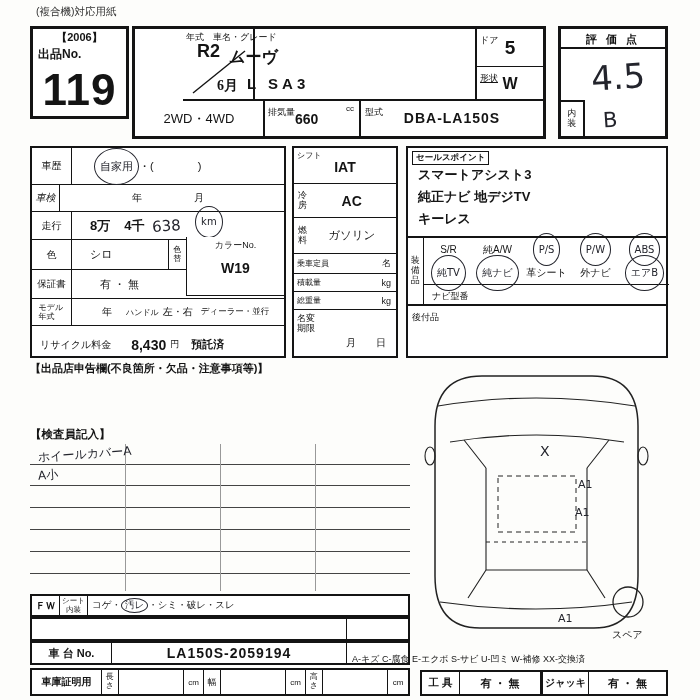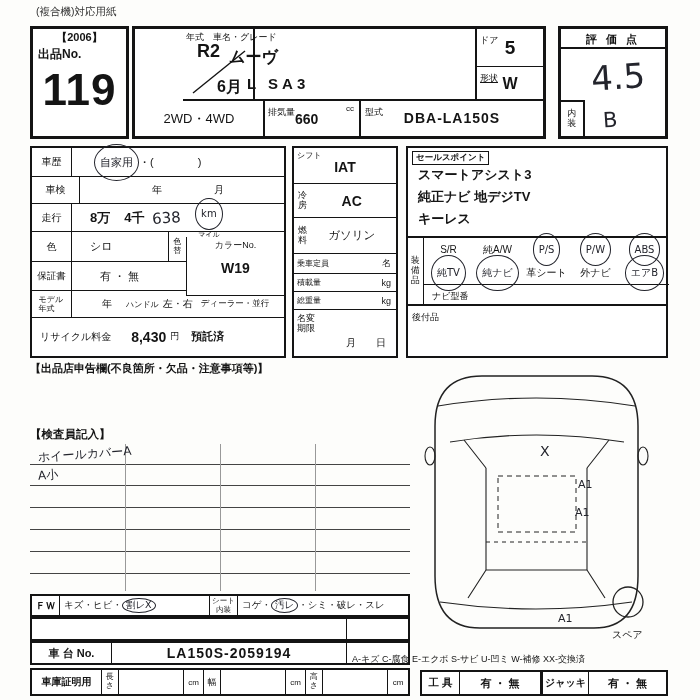--- a/index.html
+++ b/index.html
@@ -21,35 +21,35 @@
   .eq{width:49px;text-align:center;font-size:10px;flex:none;}
   svg text{font-family:"DejaVu Sans",sans-serif;}
 </style>
 </head>
 <body>
 
 <div class="sheet">
 
   <div class="abs" style="left:36px;top:5px;font-size:10.5px;color:#333;">(複合機)対応用紙</div>
 
-  <div class="bx" style="left:30px;top:26px;width:99px;height:113px;border-width:3px;">
+  <div class="bx" style="left:30px;top:26px;width:99px;height:93px;border-width:3px;">
     <div style="text-align:center;font-size:11px;font-weight:bold;margin-top:1px;">【2006】</div>
     <div class="abs b" style="left:5px;top:17px;font-size:12px;">出品No.</div>
     <div class="abs b" style="left:0;top:36px;width:100%;text-align:center;font-size:44px;letter-spacing:1px;">119</div>
   </div>
 
   <div class="bx" style="left:132px;top:26px;width:414px;height:113px;border-width:3px;">
 
     <div class="cell" style="left:0;top:0;width:72px;height:72px;border-right:2px solid #141414;border-bottom:2px solid #141414;margin-left:48px;">
       <div class="lbl" style="margin:2px 0 0 3px;">年式</div>
       <svg class="abs" style="left:0;top:0;" width="72" height="72">
         <line x1="10" y1="64" x2="62" y2="22" stroke="#141414" stroke-width="1.4"></line>
       </svg>
       <div class="abs b" style="left:14px;top:12px;font-size:18px;">R2</div>
-      <div class="abs b" style="left:34px;top:48px;font-size:16px;">6月</div>
+      <div class="abs b" style="left:34px;top:48px;font-size:14px;font-family:Liberation Serif, serif;">6月</div>
     </div>
 
     <div class="cell" style="left:72px;top:0;width:270px;height:72px;border-right:2px solid #141414;border-bottom:2px solid #141414;">
       <div class="lbl" style="margin:2px 0 0 6px;">車名・グレード</div>
       <div class="abs b" style="left:22px;top:18px;font-size:16px;">ムーヴ</div>
       <div class="abs b pre" style="left:40px;top:46px;font-size:15px;letter-spacing:4px;">L SA3</div>
     </div>
 
     <div class="cell" style="left:342px;top:0;width:66px;height:72px;border-bottom:2px solid #141414;">
       <div class="cell" style="left:0;top:0;width:100%;height:38px;border-bottom:1.6px solid #141414;">
@@ -78,28 +78,28 @@
     <div style="height:20px;border-bottom:2px solid #141414;text-align:center;font-size:11px;font-weight:bold;letter-spacing:3px;padding-top:3px;box-sizing:border-box;">評 価 点</div>
     <div class="abs pen tilt" style="left:30px;top:28px;font-size:34px;">4.5</div>
     <div class="cell" style="left:0;bottom:0;width:24px;height:36px;border-top:2px solid #141414;border-right:2px solid #141414;display:flex;align-items:center;justify-content:center;">
       <span class="vt lbl">内装</span>
     </div>
     <div class="abs pen tilt" style="left:42px;bottom:4px;font-size:21px;">B</div>
   </div>
 
   <div class="bx" style="left:30px;top:146px;width:256px;height:212px;">
 
-    <div class="row" style="height:29px;border-bottom:1.6px solid #141414;">
+    <div class="row" style="height:37px;border-bottom:1.6px solid #141414;">
       <div class="lc" style="width:40px;font-size:10px;">車歴</div>
       <span class="oval pen" style="margin-left:22px;font-size:11px;">自家用</span>
       <span class="pre" style="font-size:11px;">・(　　　　)</span>
     </div>
 
     <div class="row" style="height:27px;border-bottom:1.6px solid #141414;">
-      <div class="lc" style="width:48px;font-size:10px;">車検</div>
+      <div class="lc" style="width:28px;font-size:10px;font-style:italic;">車検</div>
       <span style="margin-left:72px;font-size:10px;">年</span>
       <span style="margin-left:52px;font-size:10px;">月</span>
     </div>
 
     <div class="row" style="height:28px;border-bottom:1.6px solid #141414;">
       <div class="lc" style="width:40px;font-size:10px;">走行</div>
       <span class="b" style="margin-left:18px;font-size:13px;">8万</span>
       <span class="b" style="margin-left:14px;font-size:13px;">4千</span>
       <span class="pen tilt" style="margin-left:8px;font-size:15px;">638</span>
       <span style="margin-left:14px;display:inline-flex;flex-direction:column;align-items:center;line-height:1;">
@@ -249,24 +249,20 @@
     </g>
     <text x="130" y="94" font-size="14" fill="#23242c">X</text>
     <text x="168" y="126" font-size="11" fill="#23242c">A1</text>
     <text x="165" y="154" font-size="11" fill="#23242c">A1</text>
     <text x="148" y="260" font-size="11" fill="#23242c">A1</text>
     <text x="202" y="276" font-size="10" fill="#141414">スペア</text>
   </svg>
 
   <div class="bx row" style="left:30px;top:594px;width:380px;height:23px;border-width:2px;">
     <div class="lc b" style="width:28px;font-size:10px;">ＦＷ</div>
-    <div style="flex:none;width:150px;padding-left:4px;font-size:9.5px;border-right:1.4px solid #141414;box-sizing:border-box;height:100%;display:flex;align-items:center;">
-      <span>キズ・ヒビ・</span>
-        <span class="oval pen" style="padding:0 3px;">割レX</span>
-    </div>
     <div class="lc" style="width:28px;border-right:1.4px solid #141414;flex-direction:column;line-height:1.15;font-size:7.5px;">
       <span>シート</span>
       <span>内装</span>
     </div>
     <div style="flex:1;padding-left:4px;font-size:9.5px;display:flex;align-items:center;">
       <span>コゲ・</span>
         <span class="oval pen" style="padding:0 3px;">汚レ</span>
         <span>・シミ・破レ・スレ</span>
     </div>
   </div>

